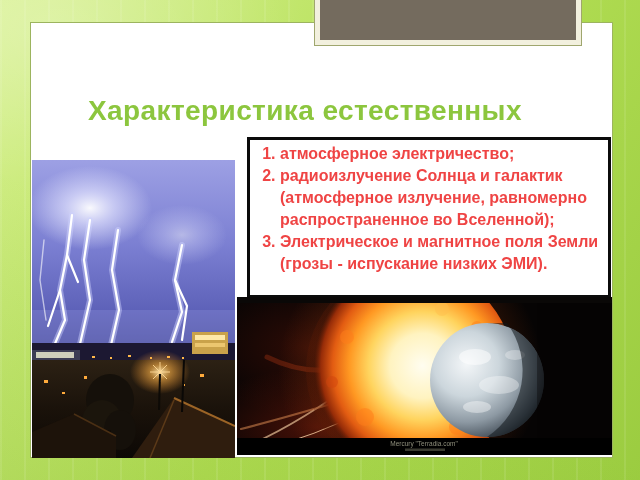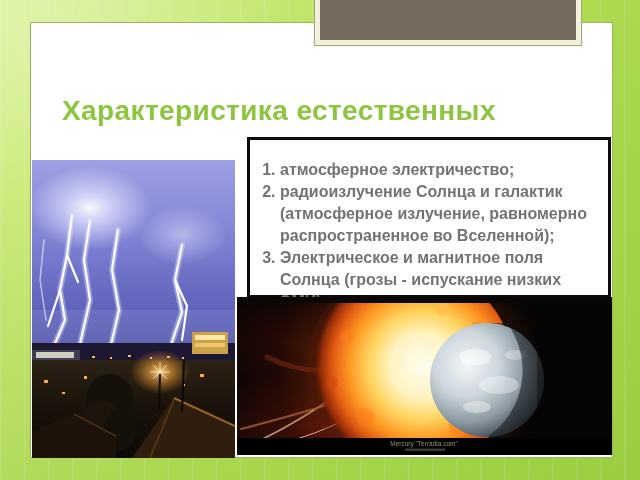--- a/index.html
+++ b/index.html
@@ -25,31 +25,31 @@
   .tab{
     position:absolute;left:314px;top:0;width:268px;height:46px;
     background:#f2f0de;border:1px solid #9fa66e;border-top:none;
     z-index:6;
   }
   .tab-face{
     position:absolute;left:5px;right:5px;top:0;bottom:5px;
     background:#746b5e;
   }
   .title{
-    position:absolute;left:62px;top:94px;width:525px;z-index:4;
+    position:absolute;left:88px;top:94px;width:525px;z-index:4;
     color:#8cc63e;font-weight:700;font-size:28px;line-height:33px;
     letter-spacing:.4px;
   }
   .textbox{
     position:absolute;left:247px;top:137px;width:364px;height:161px;
     background:#ffffff;border:3px solid #0b0b0b;z-index:2;
   }
   .textbox ol{
-    margin:19px 0 0 0;padding:0 6px 0 30px;
-    font-size:16px;font-weight:700;line-height:22px;color:#737373;
+    margin:3px 0 0 0;padding:0 6px 0 30px;
+    font-size:16px;font-weight:700;line-height:22px;color:#ef4444;
     list-style:decimal;
   }
   .textbox ol li{margin:0;}
   .photo{position:absolute;overflow:hidden;z-index:1;}
   .photo svg{display:block;}
   .photo-lightning{left:32px;top:160px;width:203px;height:298px;}
   .photo-sun{left:237px;top:297px;width:375px;height:158px;z-index:3;}
 </style>
 </head>
 <body>
@@ -159,21 +159,21 @@
       <polygon points="0,272 42,254 84,276 84,298 0,298" fill="#1d130a"></polygon>
       <line x1="42" y1="254" x2="84" y2="276" stroke="#4a2f14" stroke-width="1.5"></line>
       <line x1="152" y1="200" x2="150" y2="252" stroke="#0a0806" stroke-width="2"></line>
     </svg>
   </div>
 
   <div class="textbox">
     <ol>
       <li>атмосферное электричество;</li>
       <li>радиоизлучение Солнца и галактик (атмосферное излучение, равномерно распространенное во Вселенной);</li>
-      <li>Электрическое и магнитное поля Солнца (грозы - испускание низких ЭМИ).</li>
+      <li>Электрическое и магнитное поля Земли (грозы - испускание низких ЭМИ).</li>
     </ol>
   </div>
 
   <div class="photo photo-sun">
     <svg width="375" height="158" viewBox="0 0 375 158">
       <defs>
         <radialGradient id="sunGlow" cx="0.5" cy="0.5" r="0.5">
           <stop offset="0" stop-color="#ff8c20" stop-opacity="0.5"></stop>
           <stop offset="0.6" stop-color="#c04a10" stop-opacity="0.25"></stop>
           <stop offset="1" stop-color="#c04a10" stop-opacity="0"></stop>

